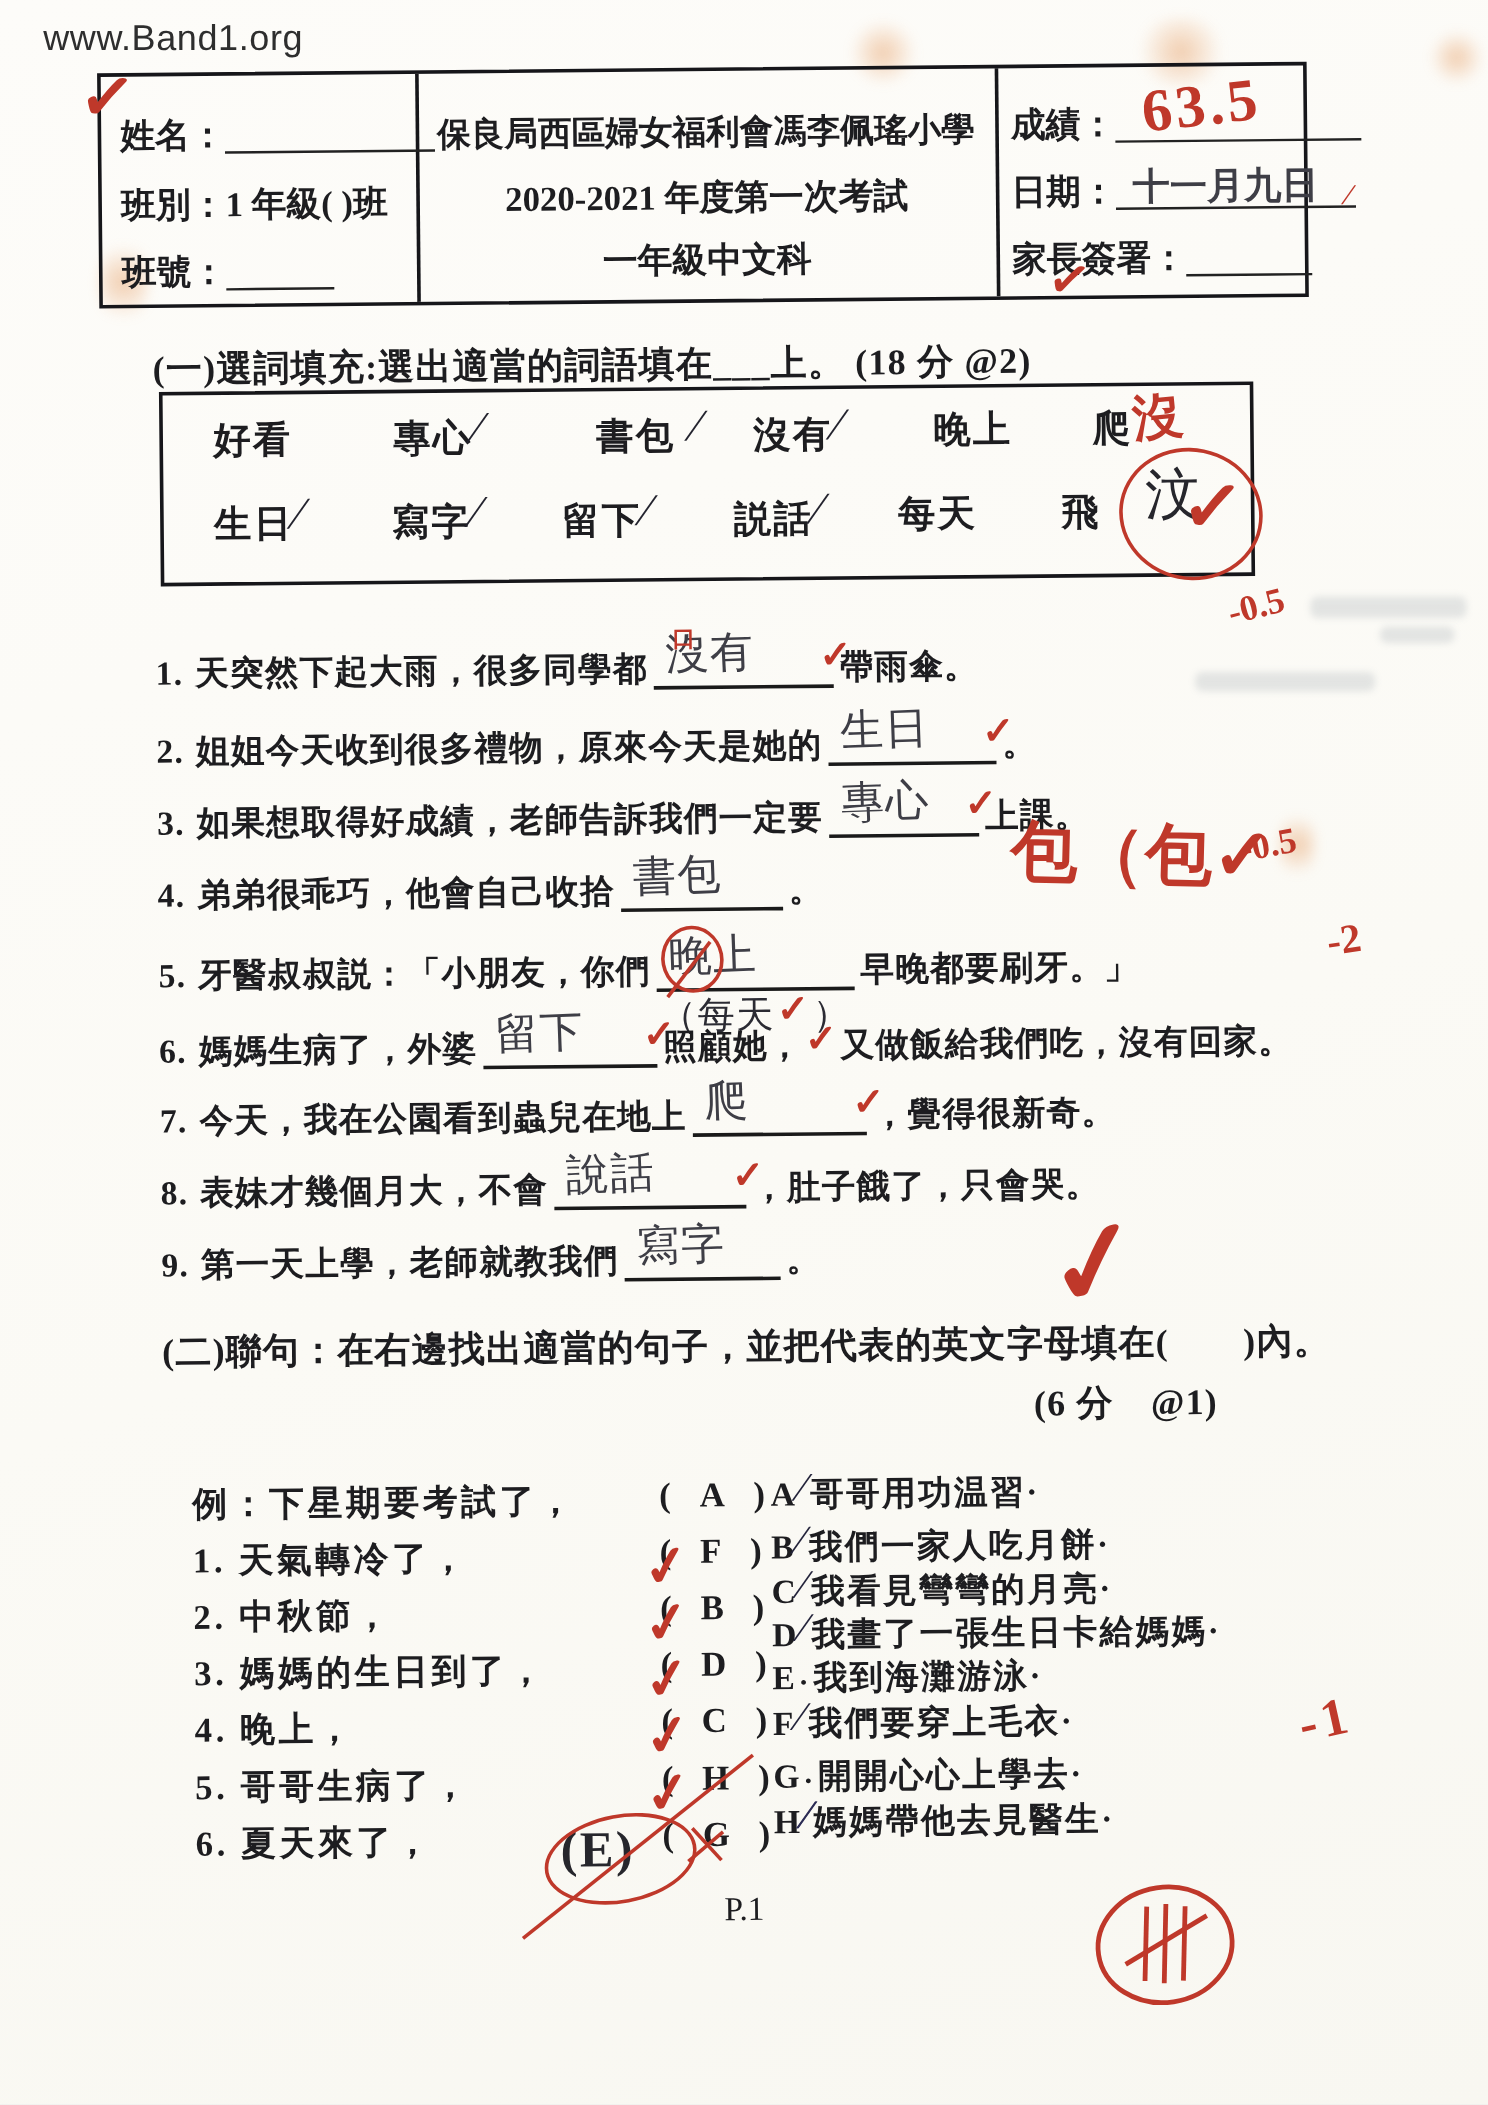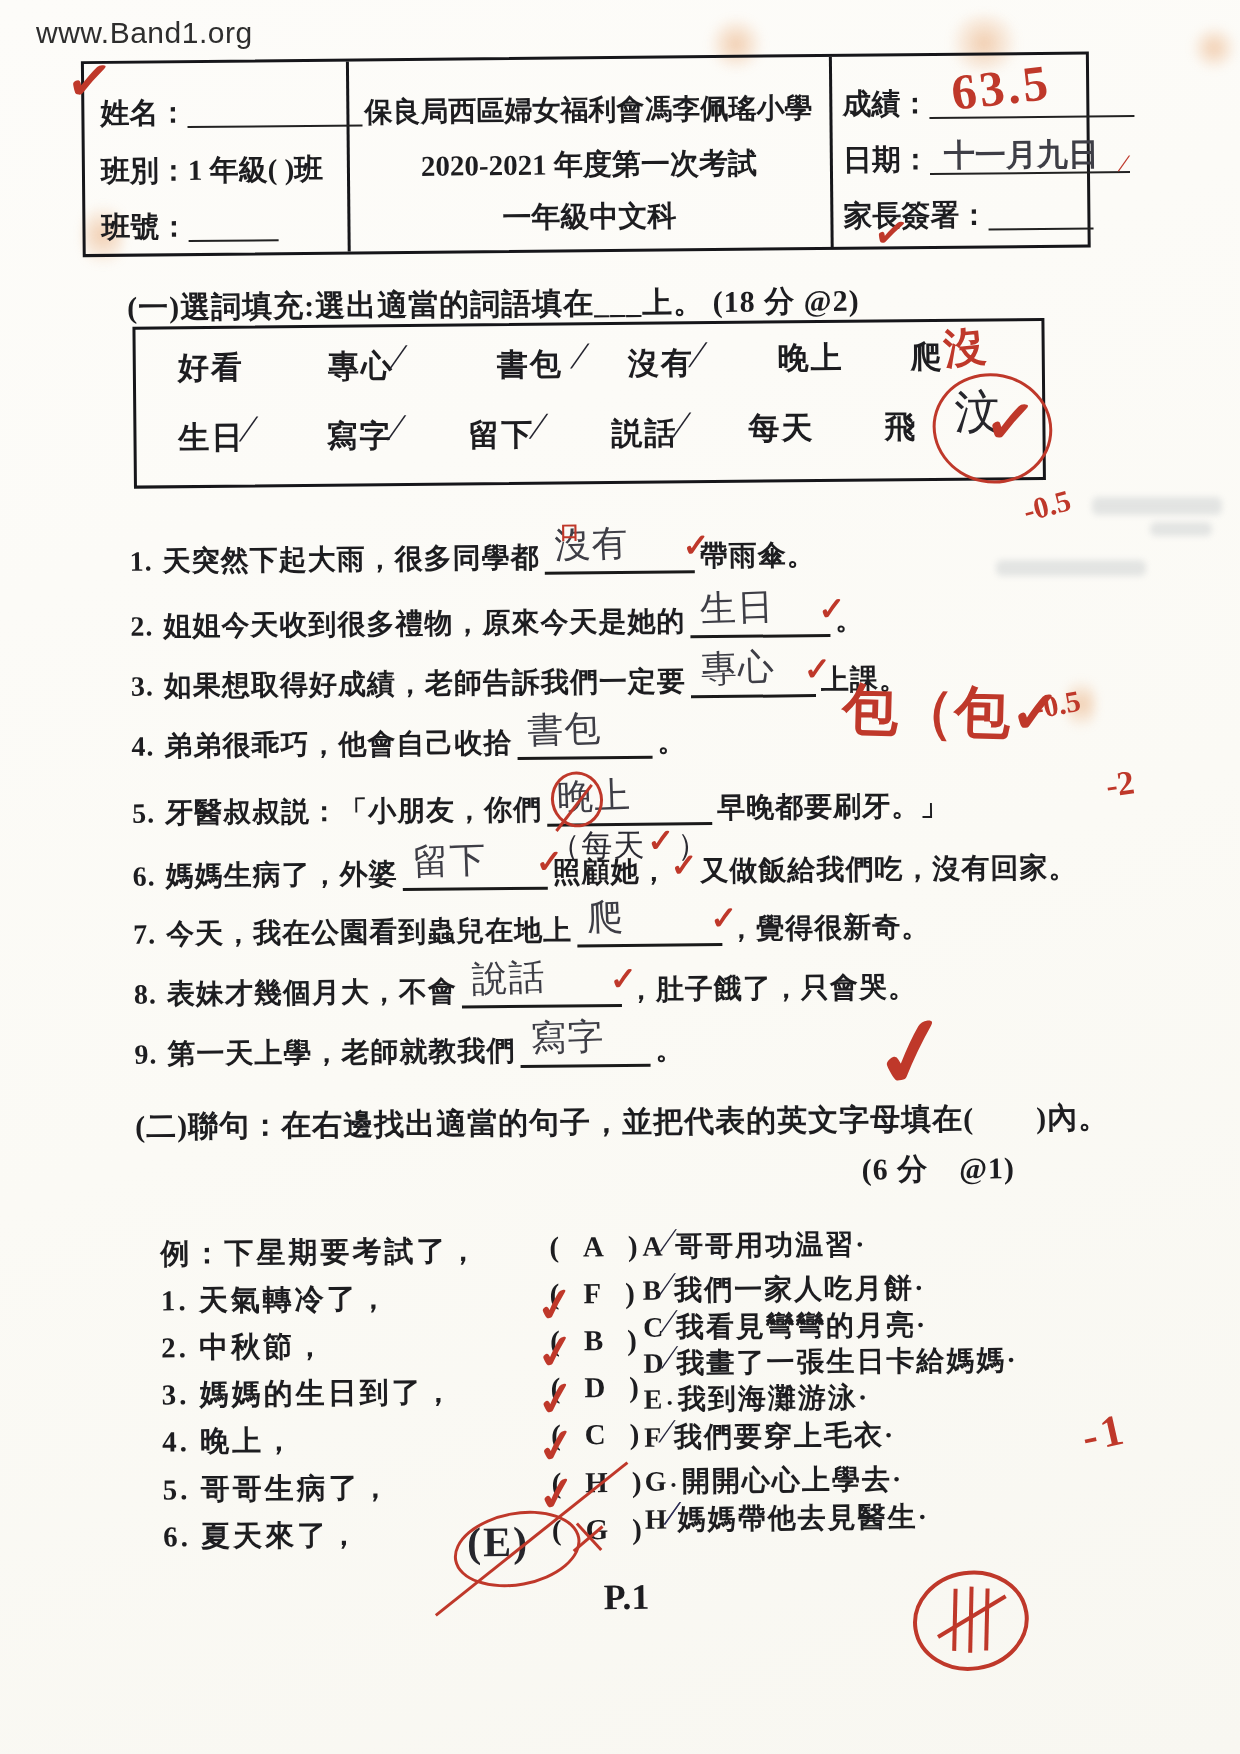--- a/index.html
+++ b/index.html
@@ -227,21 +227,21 @@
     <div class="orow" style="top:1270px;"><span>B</span><span class="omark">∕</span><span>我們一家人吃月餅·</span></div>
     <div class="orow" style="top:1307px;"><span>C</span><span class="omark">∕</span><span>我看見彎彎的月亮·</span></div>
     <div class="orow" style="top:1343px;"><span>D</span><span class="omark">∕</span><span>我畫了一張生日卡給媽媽·</span></div>
     <div class="orow" style="top:1379px;"><span>E</span><span class="omark" style="color:var(--ink);">.</span><span>我到海灘游泳·</span></div>
     <div class="orow" style="top:1417px;"><span>F</span><span class="omark">∕</span><span>我們要穿上毛衣·</span></div>
     <div class="orow" style="top:1461px;"><span>G</span><span class="omark" style="color:var(--ink);">.</span><span>開開心心上學去·</span></div>
     <div class="orow" style="top:1499px;"><span>H</span><span class="omark" style="color:#2c2c55;letter-spacing:-6px;margin-right:8px;">∕∕</span><span>媽媽帶他去見醫生·</span></div>
 
     <div class="ded" style="left:1076px;top:1412px;font-size:44px;transform:rotate(-12deg);letter-spacing:4px;">-1</div>
 
-    <div class="abs" style="left:596px;top:1576px;font-size:36px;font-weight:700;">P.1</div>
+    <div class="abs" style="left:596px;top:1576px;font-size:28px;font-weight:400;">P.1</div>
 
     <svg class="abs" style="left:900px;top:1566px;" width="130" height="120" viewBox="0 0 130 120">
       <ellipse cx="63" cy="58" rx="56" ry="48" fill="none" stroke="#bf382a" stroke-width="4" transform="rotate(-8 63 58)"></ellipse>
       <path d="M48 26 L46 88" stroke="#bf382a" stroke-width="4" fill="none"></path>
       <path d="M64 24 L62 90" stroke="#bf382a" stroke-width="4" fill="none"></path>
       <path d="M80 26 L78 88" stroke="#bf382a" stroke-width="4" fill="none"></path>
       <path d="M30 74 L98 34" stroke="#bf382a" stroke-width="4" fill="none"></path>
     </svg>
 
   </div>

